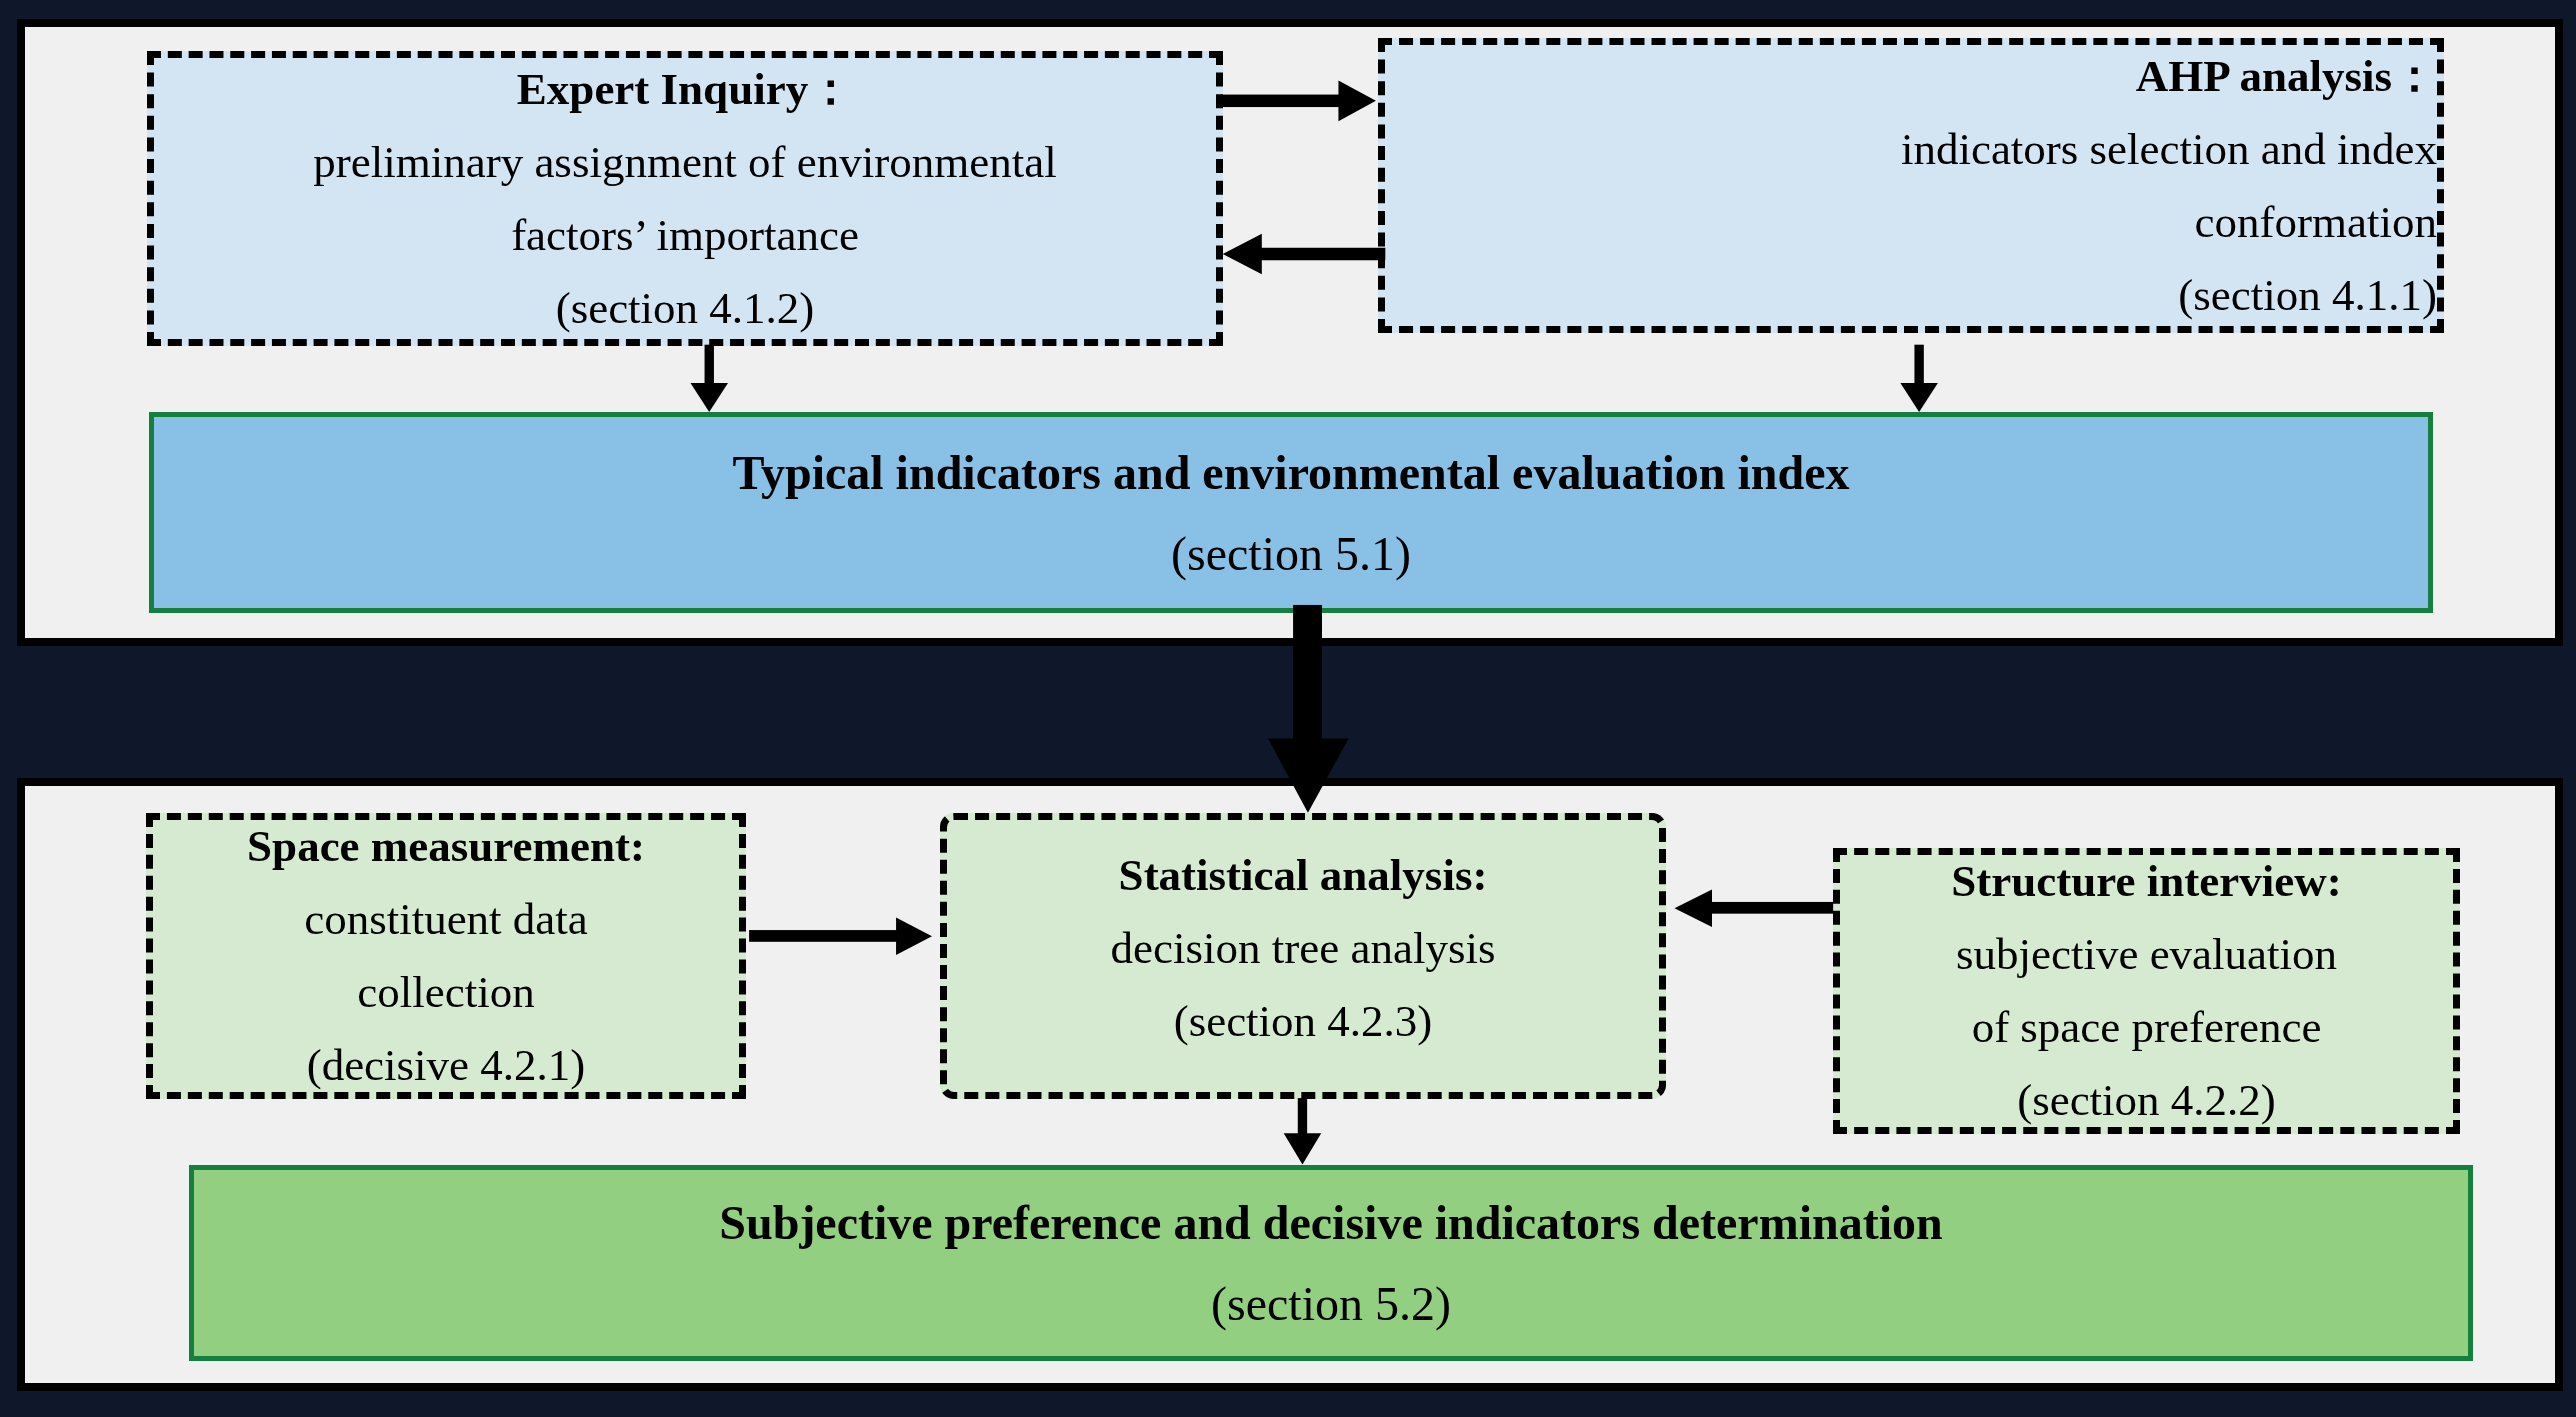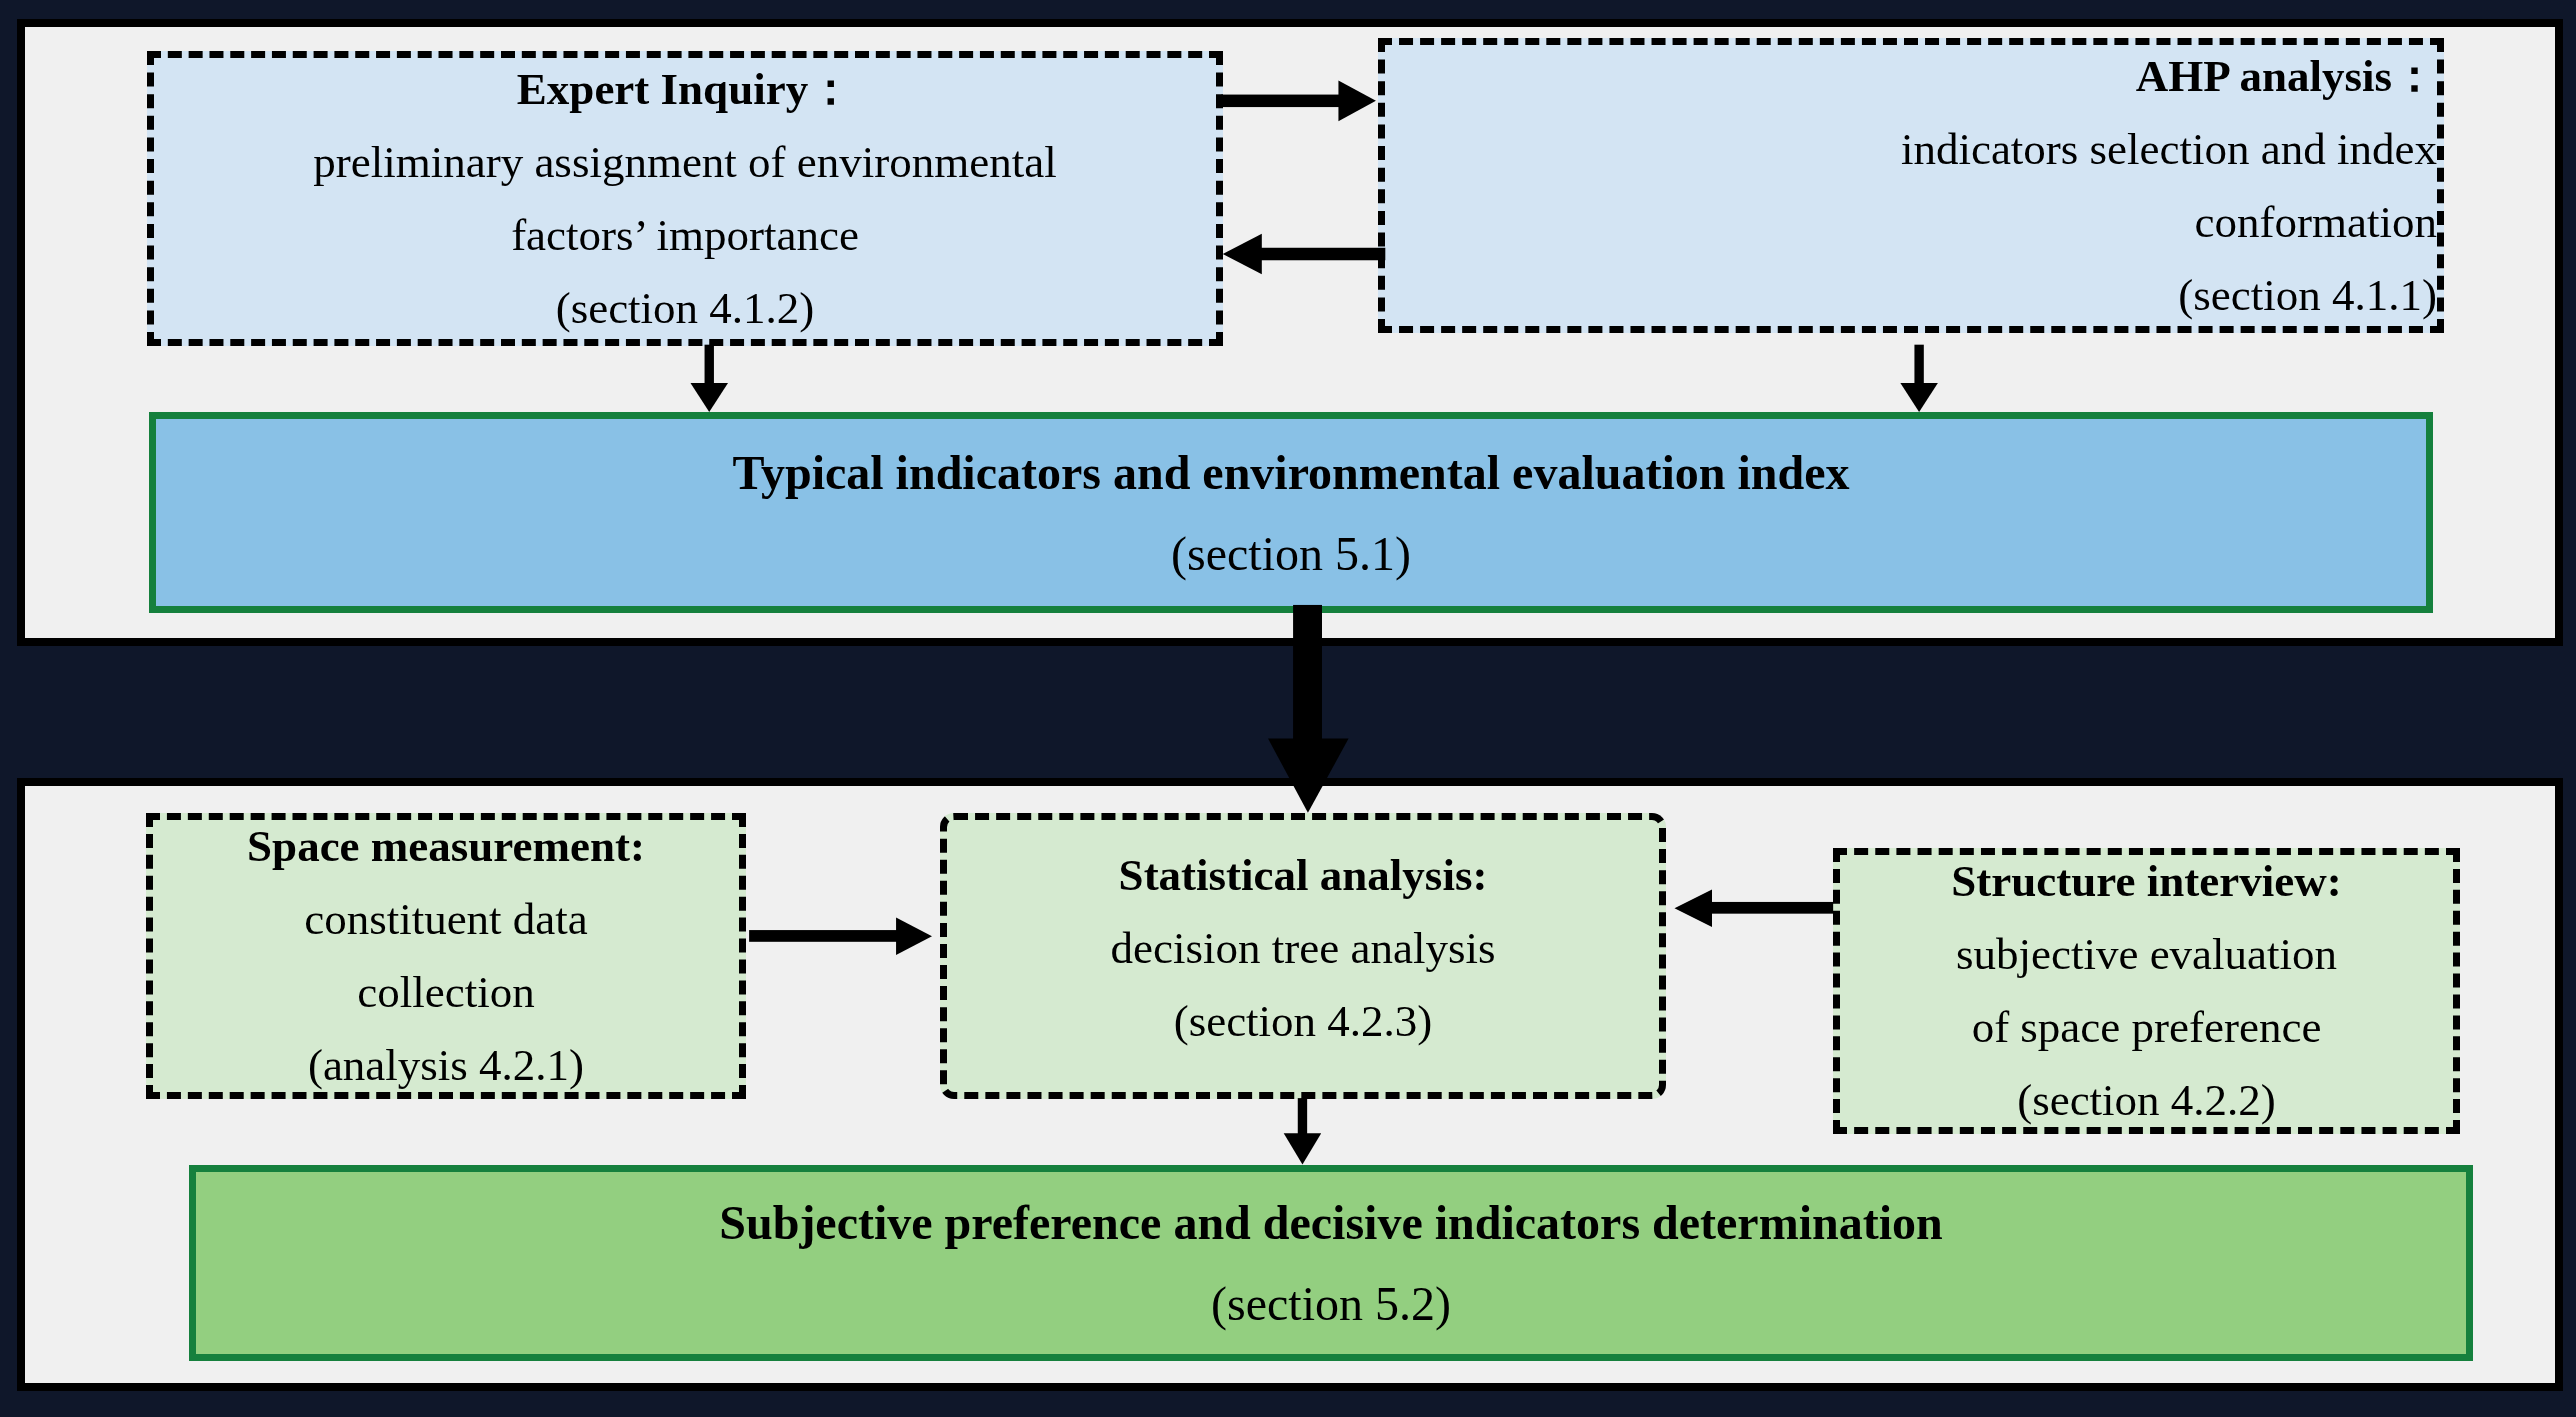--- a/index.html
+++ b/index.html
@@ -27,21 +27,21 @@
     box-sizing: border-box;
     display: flex;
     flex-direction: column;
     justify-content: center;
     align-items: center;
     text-align: center;
     font-size: 45px;
     line-height: 73px;
   }
   .dashed { border: 7px dashed #000000; }
-  .solidbar { border: 7px solid #15803d; font-size: 48px; line-height: 81px; }
+  .solidbar { border: 5px solid #15803d; font-size: 48px; line-height: 81px; }
 
   .blue-light  { background: #d3e4f3; }
   .blue-bar    { background: #89c1e6; }
   .green-light { background: #d5ead0; }
   .green-bar   { background: #93cf80; margin-left: 40px; }
 
   .box-expert    { left: 147px;  top: 51px;   width: 1076px; height: 295px; }
   .box-ahp       { left: 1378px; top: 38px;   width: 1066px; height: 295px; align-items: flex-end; }
   .bar-top       { left: 149px;  top: 412px;  width: 2284px; height: 201px; }
   .box-space     { left: 146px;  top: 813px; width: 600px;  height: 286px; }
@@ -83,21 +83,21 @@
 
   <div class="box solidbar blue-bar bar-top">
     <div class="t-bold">Typical indicators and environmental evaluation index</div>
     <div>(section 5.1)</div>
   </div>
 
   <div class="box dashed green-light box-space">
     <div class="t-bold">Space measurement:</div>
     <div>constituent data</div>
     <div>collection</div>
-    <div>(analysis 4.2.1)</div>
+    <div>(decisive 4.2.1)</div>
   </div>
 
   <div class="box dashed green-light box-stat">
     <div class="t-bold">Statistical analysis:</div>
     <div>decision tree analysis</div>
     <div>(section 4.2.3)</div>
   </div>
 
   <div class="box dashed green-light box-structure">
     <div class="t-bold">Structure interview:</div>

